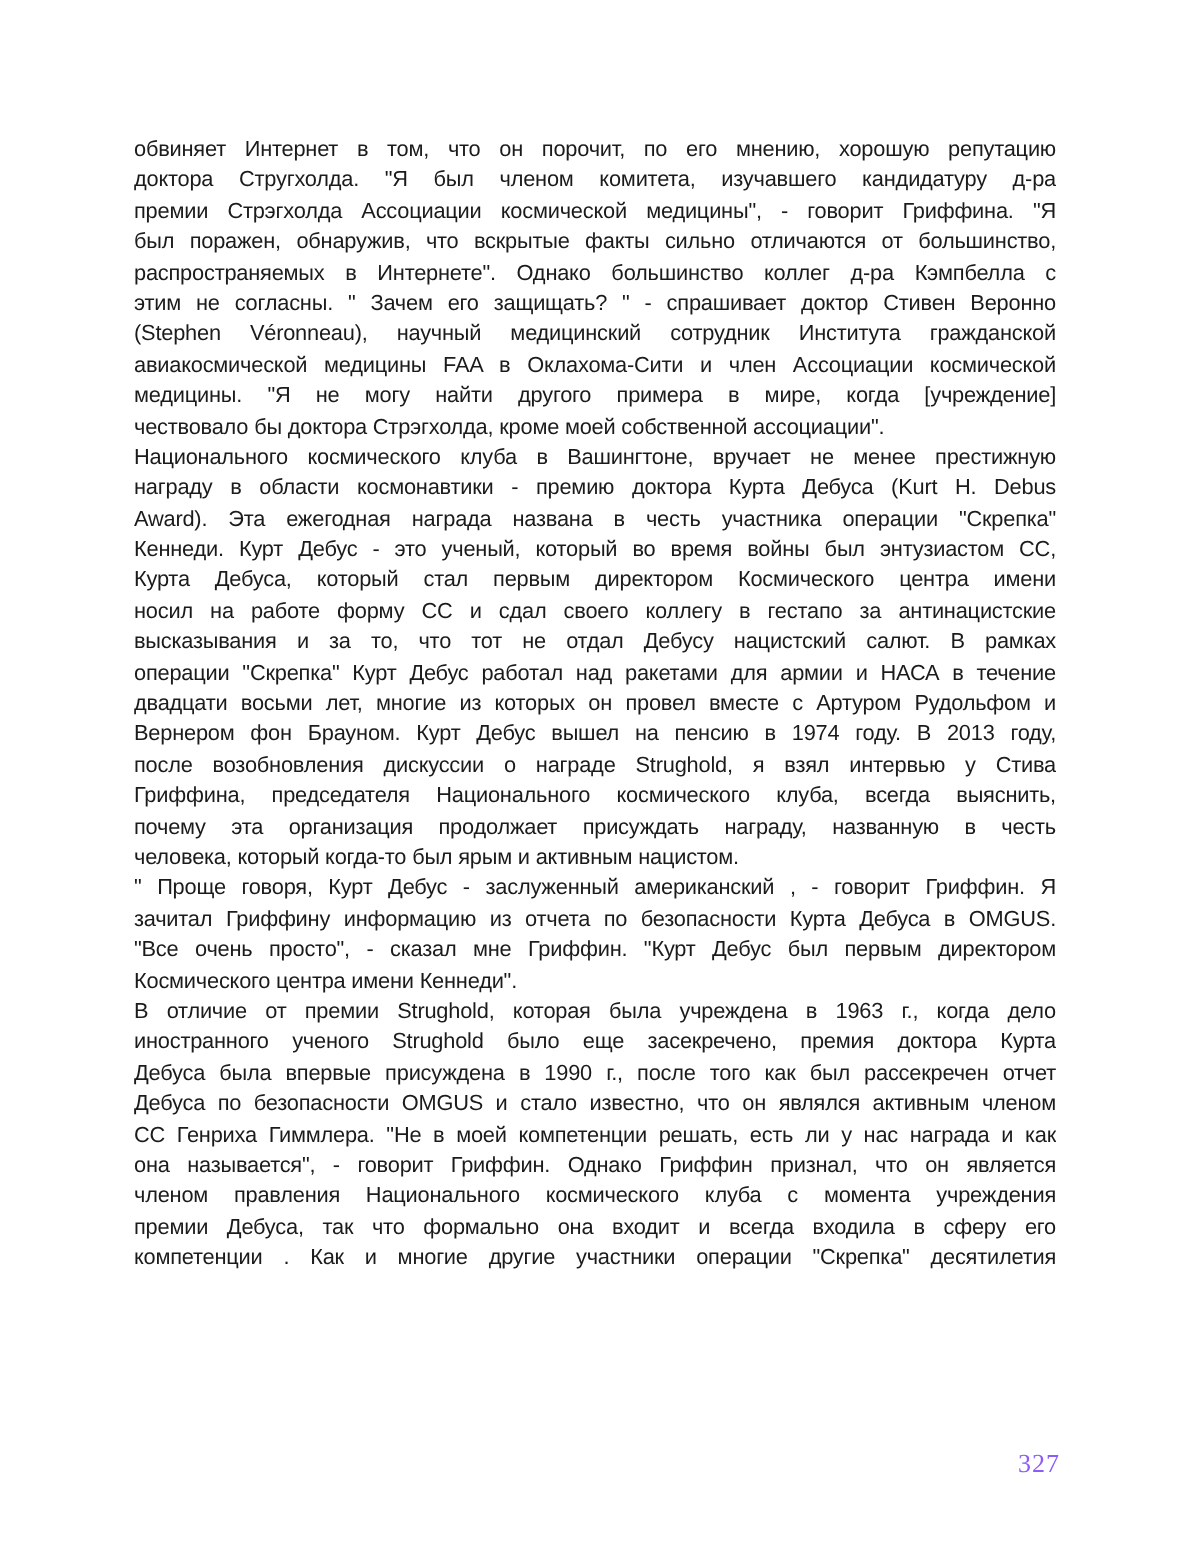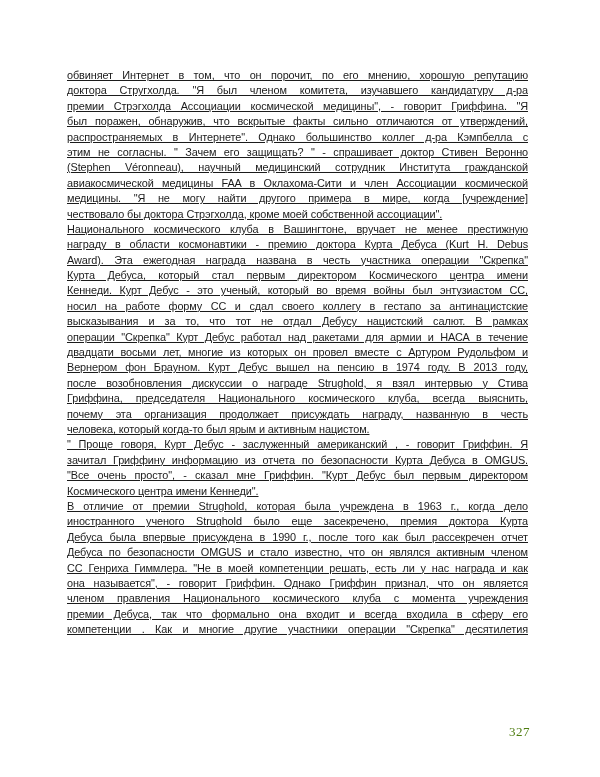--- a/index.html
+++ b/index.html
@@ -18,69 +18,69 @@
     position: absolute;
     left: 67px;
     top: 68px;
     width: 461px;
     font-family: "Liberation Sans", "DejaVu Sans", sans-serif;
     font-size: 10.9px;
     letter-spacing: -0.1px;
     color: #1b1b1b;
     font-weight: 500;
   }
-  .para { margin: 0; padding: 0; text-decoration: underline; }
+  .para { margin: 0; padding: 0; }
   .ln {
     height: 15.4px;
     line-height: 15.4px;
     text-align: justify;
     text-align-last: justify;
     -moz-text-align-last: justify;
     white-space: normal;
     overflow: hidden;
   }
   .ln.end {
     text-align-last: left;
     -moz-text-align-last: left;
   }
   .page-number {
     position: absolute;
     right: 70px;
     top: 724px;
     font-family: "Liberation Serif", "DejaVu Serif", serif;
     font-size: 13px;
-    color: #4d7c0f;
+    color: #8b5cf6;
     letter-spacing: 0.5px;
   }
 </style>
 </head>
 <body>
 
 <div class="page">
   <div class="text-block">
 
     <div class="para">
       <div class="ln">обвиняет Интернет в том, что он порочит, по его мнению, хорошую репутацию</div>
       <div class="ln">доктора Стругхолда. "Я был членом комитета, изучавшего кандидатуру д-ра</div>
       <div class="ln">премии Стрэгхолда Ассоциации космической медицины", - говорит Гриффина. "Я</div>
-      <div class="ln">был поражен, обнаружив, что вскрытые факты сильно отличаются от утверждений,</div>
+      <div class="ln">был поражен, обнаружив, что вскрытые факты сильно отличаются от большинство,</div>
       <div class="ln">распространяемых в Интернете". Однако большинство коллег д-ра Кэмпбелла с</div>
       <div class="ln">этим не согласны. " Зачем его защищать? " - спрашивает доктор Стивен Веронно</div>
       <div class="ln">(Stephen Véronneau), научный медицинский сотрудник Института гражданской</div>
       <div class="ln">авиакосмической медицины FAA в Оклахома-Сити и член Ассоциации космической</div>
       <div class="ln">медицины. "Я не могу найти другого примера в мире, когда [учреждение]</div>
       <div class="ln end">чествовало бы доктора Стрэгхолда, кроме моей собственной ассоциации".</div>
     </div>
 
     <div class="para">
       <div class="ln">Национального космического клуба в Вашингтоне, вручает не менее престижную</div>
       <div class="ln">награду в области космонавтики - премию доктора Курта Дебуса (Kurt H. Debus</div>
       <div class="ln">Award). Эта ежегодная награда названа в честь участника операции "Скрепка"</div>
+      <div class="ln">Кеннеди. Курт Дебус - это ученый, который во время войны был энтузиастом СС,</div>
       <div class="ln">Курта Дебуса, который стал первым директором Космического центра имени</div>
-      <div class="ln">Кеннеди. Курт Дебус - это ученый, который во время войны был энтузиастом СС,</div>
       <div class="ln">носил на работе форму СС и сдал своего коллегу в гестапо за антинацистские</div>
       <div class="ln">высказывания и за то, что тот не отдал Дебусу нацистский салют. В рамках</div>
       <div class="ln">операции "Скрепка" Курт Дебус работал над ракетами для армии и НАСА в течение</div>
       <div class="ln">двадцати восьми лет, многие из которых он провел вместе с Артуром Рудольфом и</div>
       <div class="ln">Вернером фон Брауном. Курт Дебус вышел на пенсию в 1974 году. В 2013 году,</div>
       <div class="ln">после возобновления дискуссии о награде Strughold, я взял интервью у Стива</div>
       <div class="ln">Гриффина, председателя Национального космического клуба, всегда выяснить,</div>
       <div class="ln">почему эта организация продолжает присуждать награду, названную в честь</div>
       <div class="ln end">человека, который когда-то был ярым и активным нацистом.</div>
     </div>

